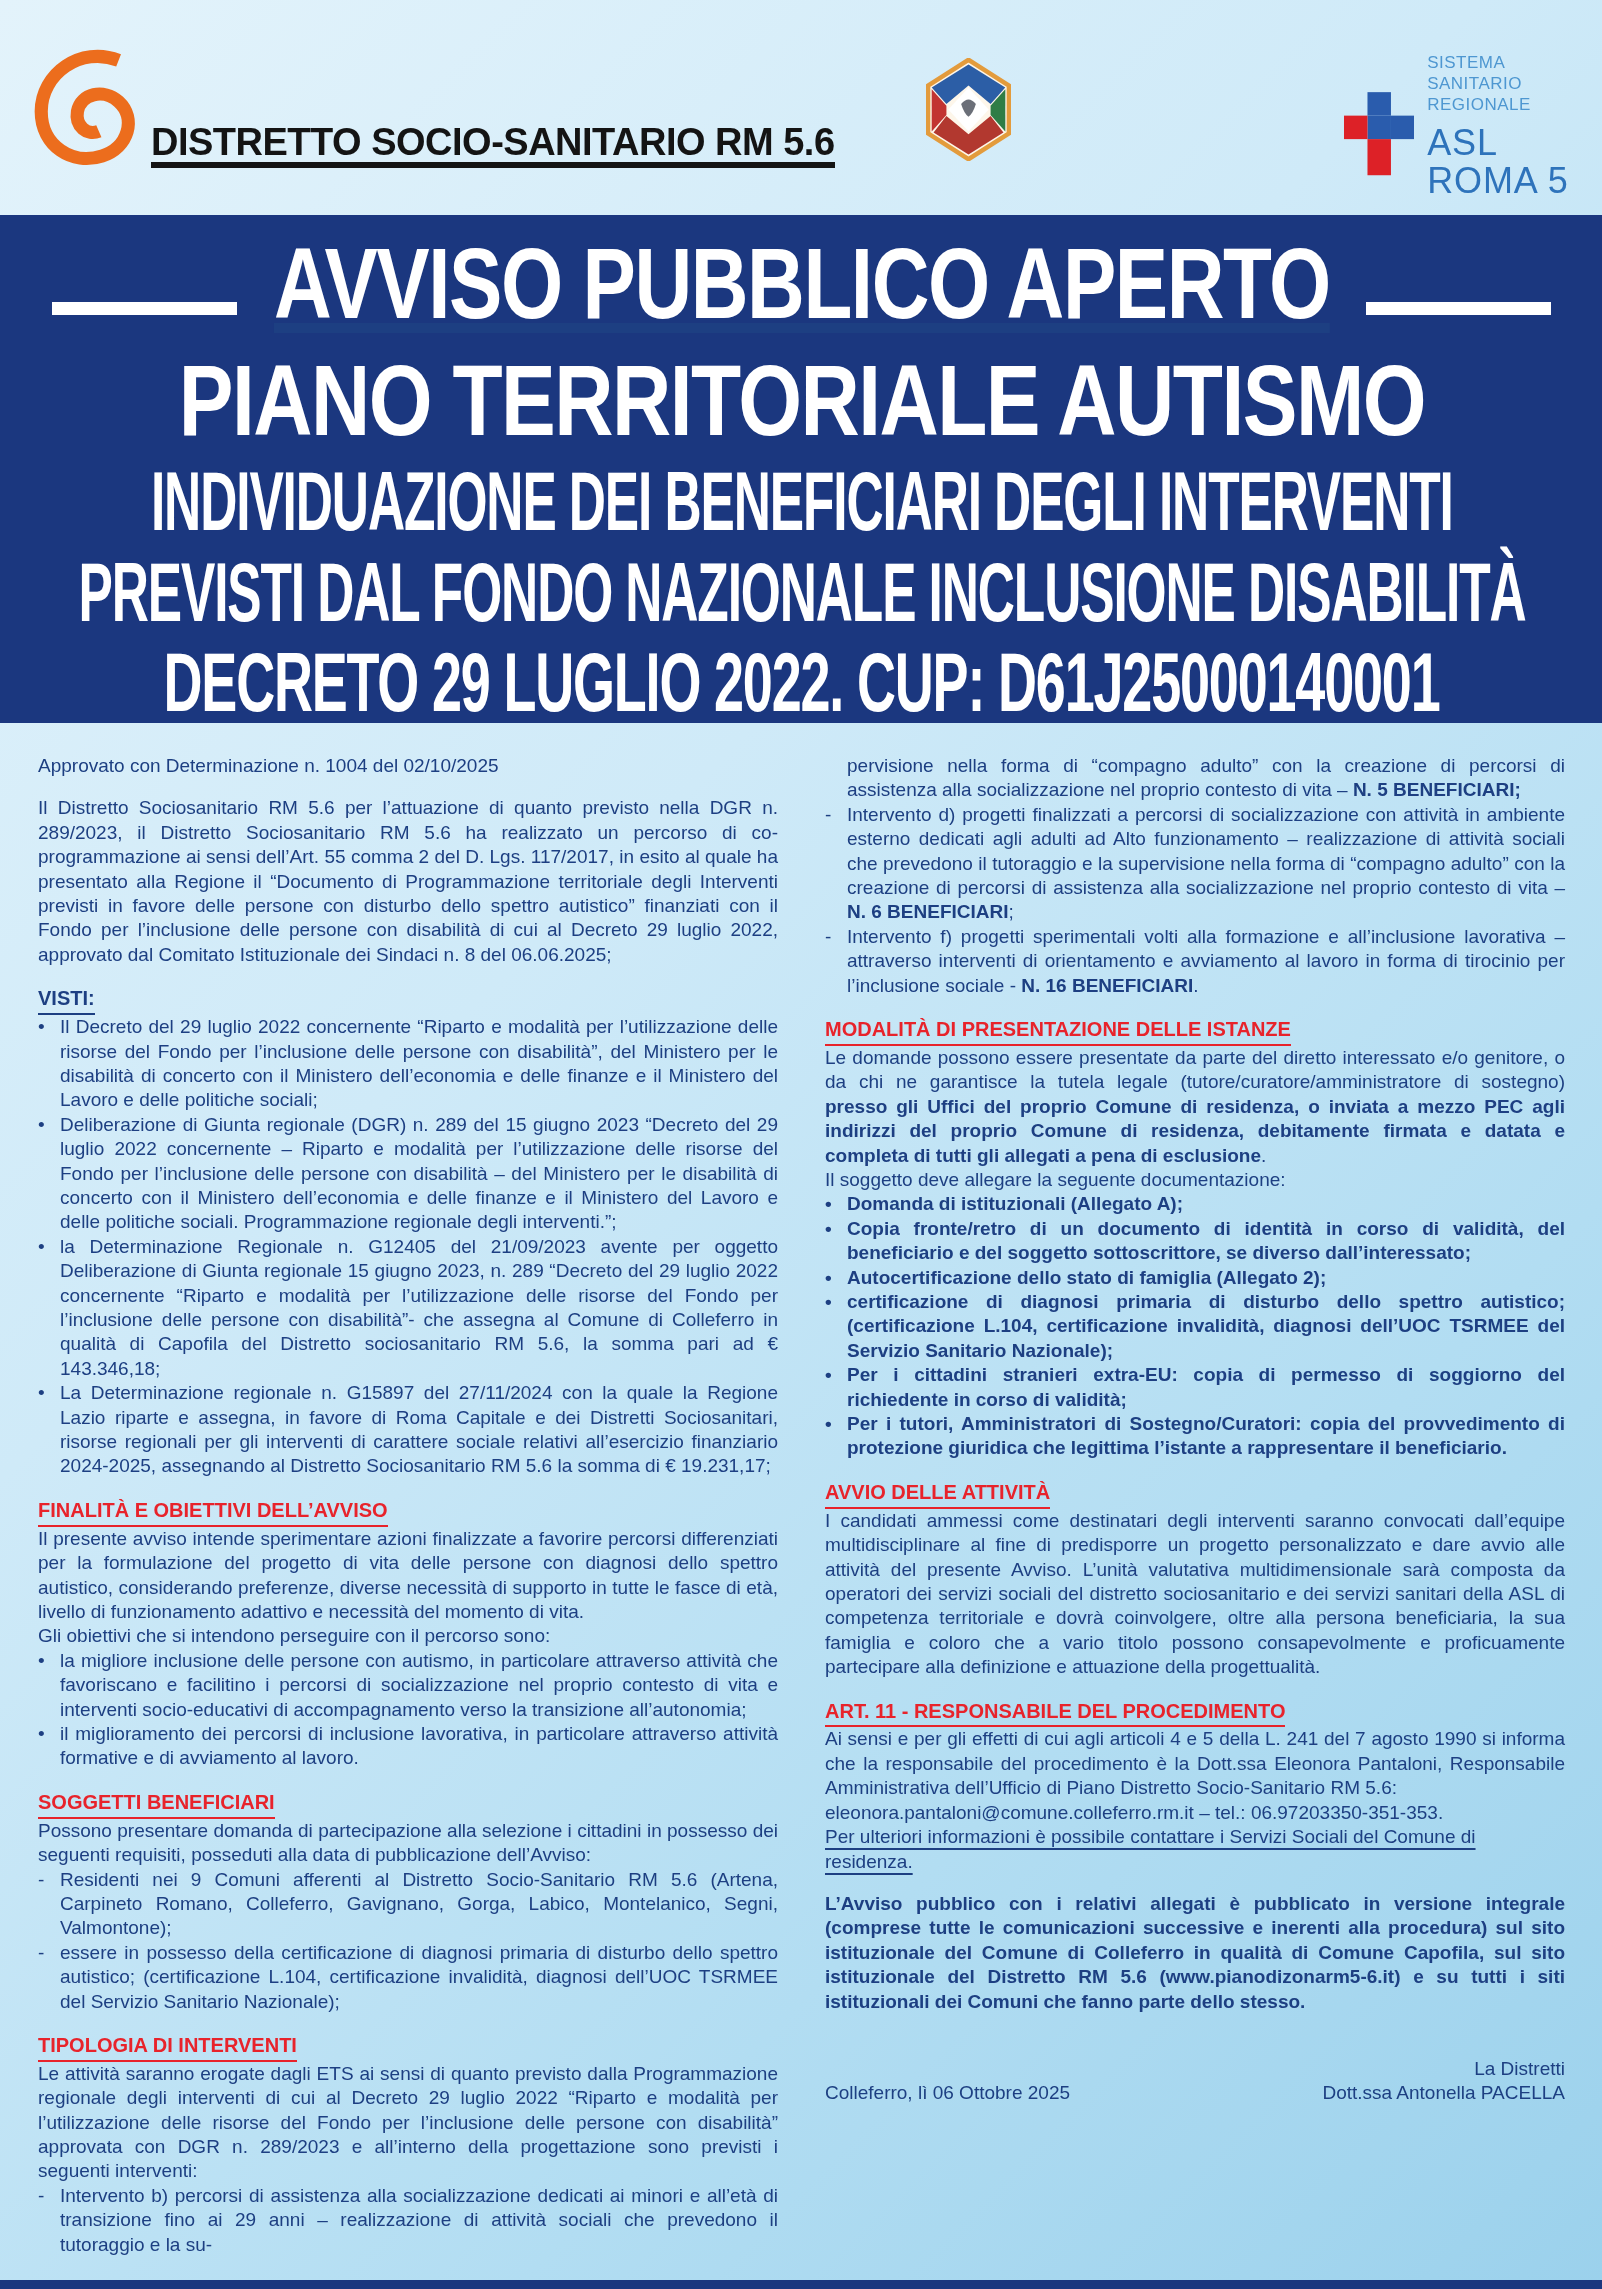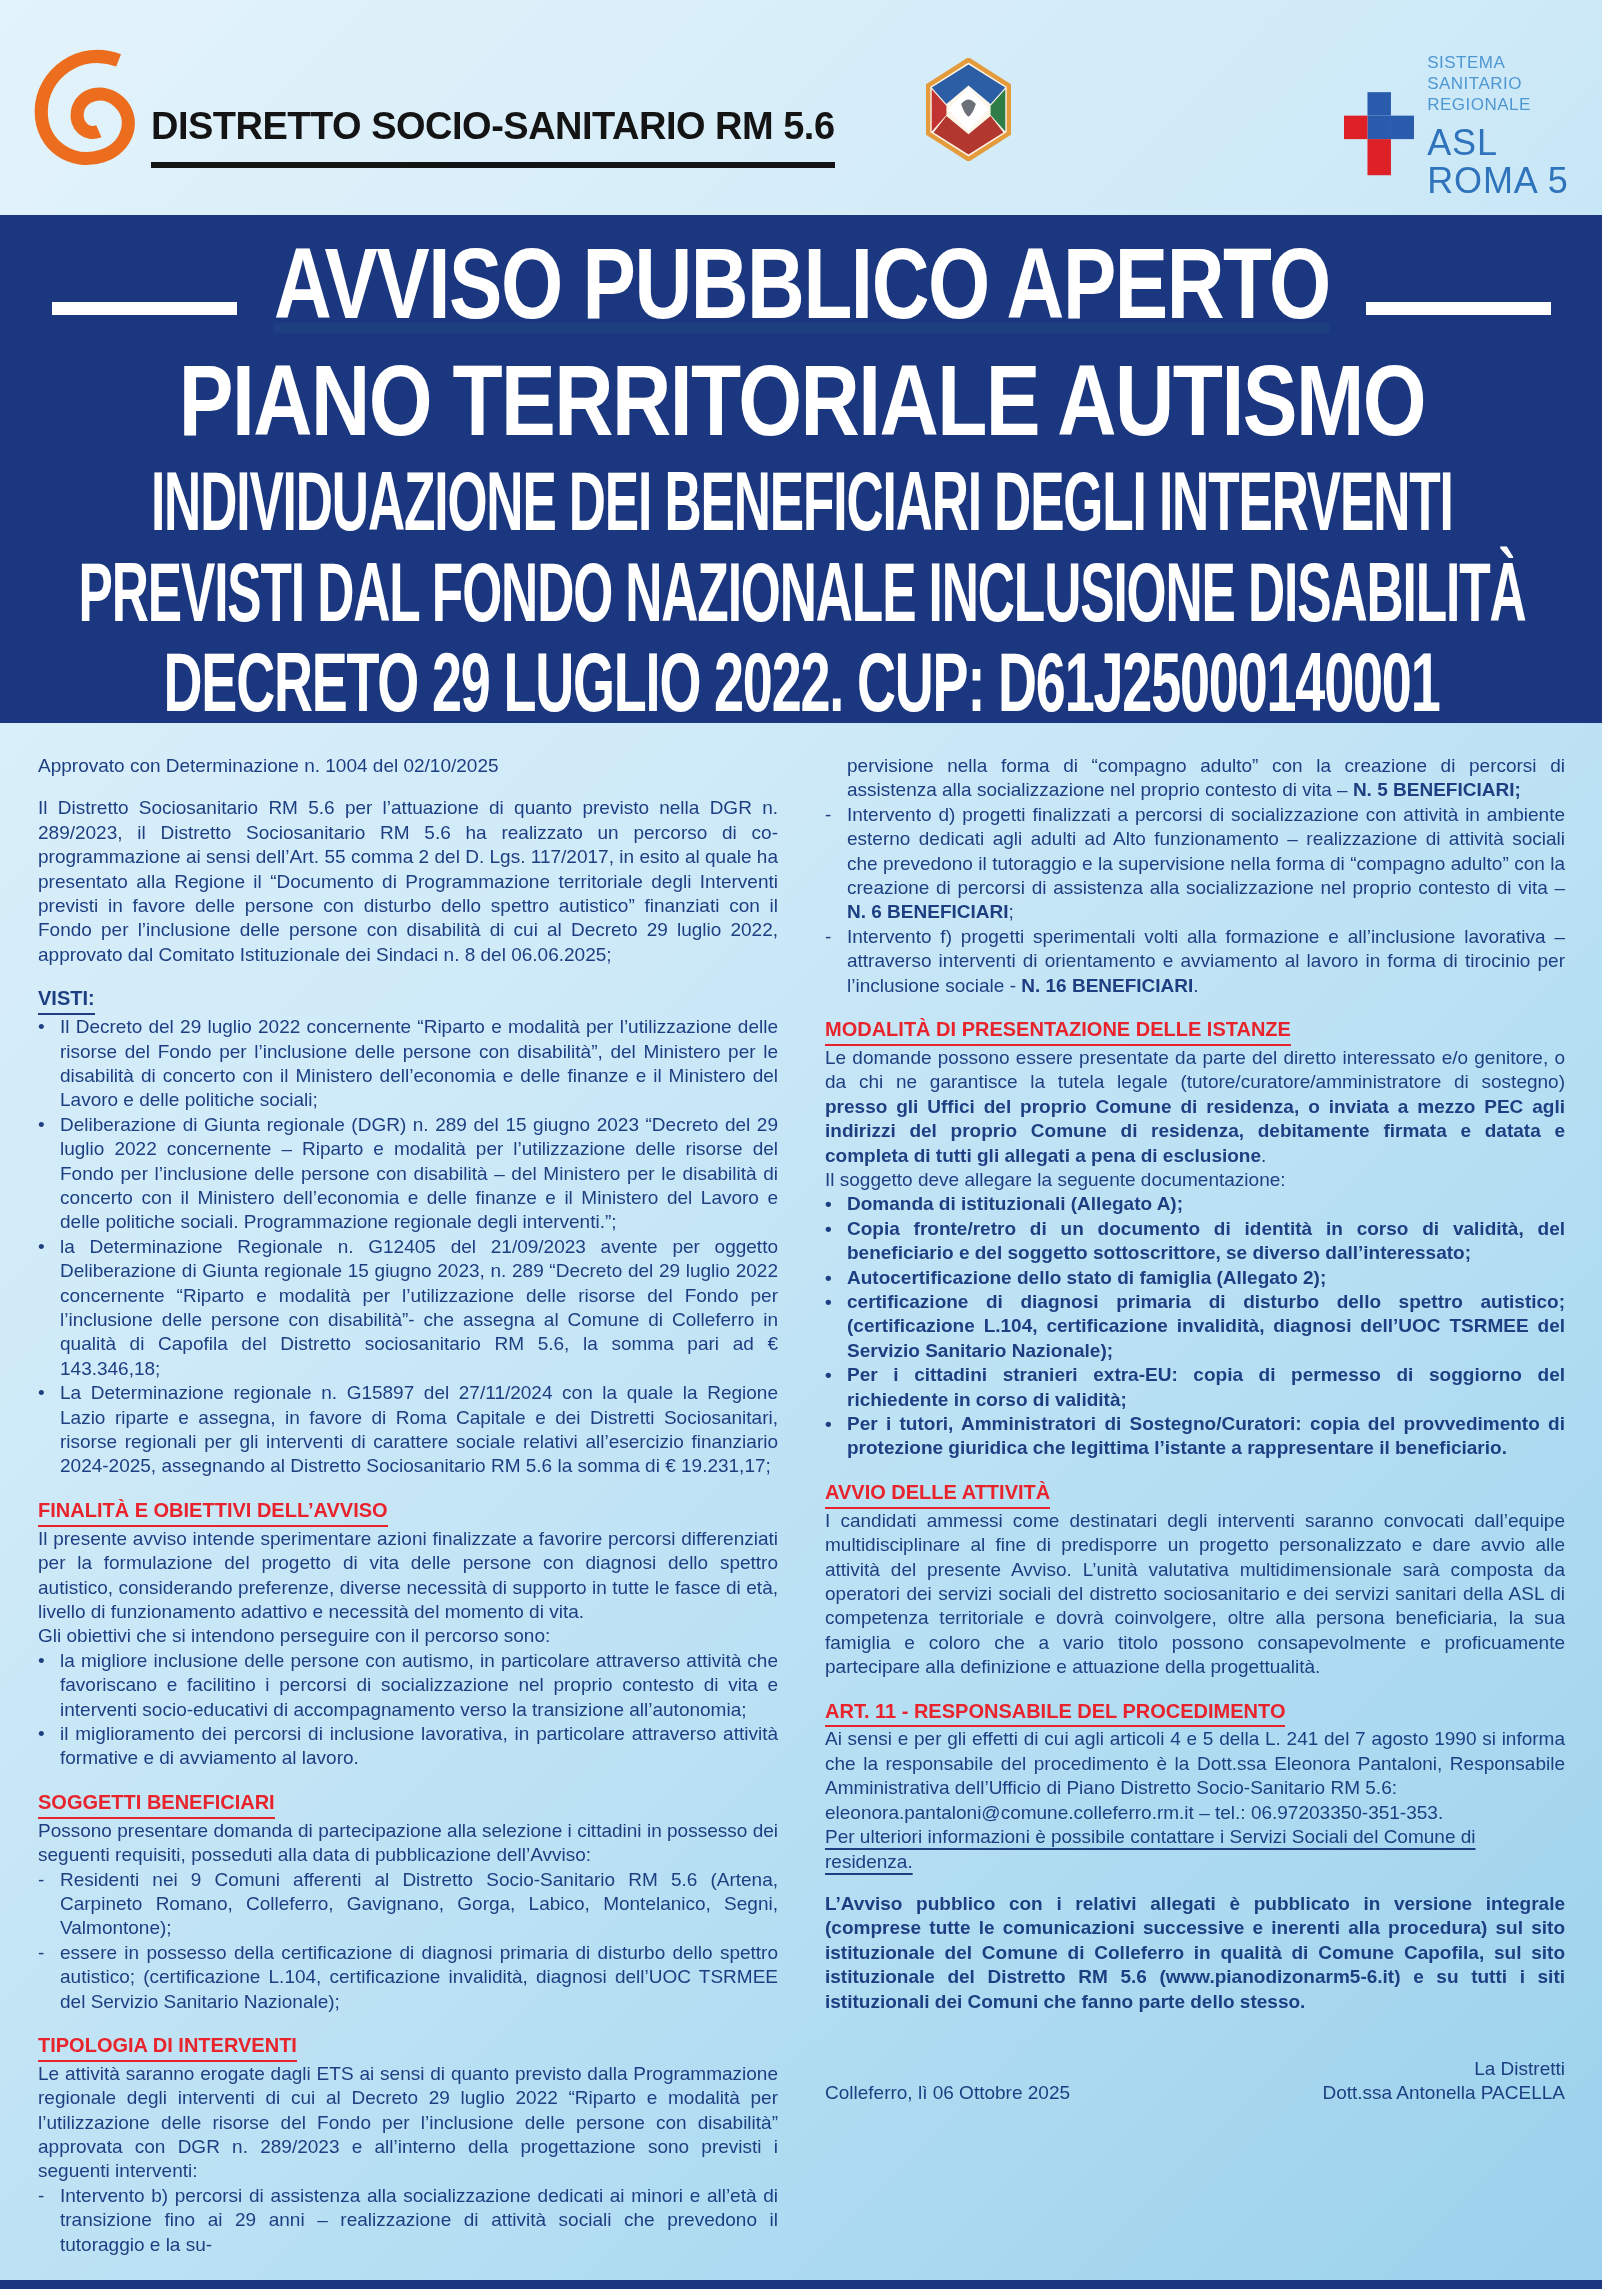--- a/index.html
+++ b/index.html
@@ -8,21 +8,21 @@
     background:linear-gradient(135deg,#e3f3fb 0%,#cfeaf8 38%,#b2ddf2 72%,#9bd1ec 100%);
     font-family:"Liberation Sans",sans-serif;
     color:#1d3f82;
   }
   
   .header{position:relative;height:215px;}
   .brand-left{position:absolute;left:33px;top:45px;display:flex;align-items:flex-end;gap:11px;}
   .spiral{width:107px;height:123px;}
   .district-title{
     font-size:38px;font-weight:bold;color:#141414;letter-spacing:-0.5px;line-height:1;
-    border-bottom:6.3px solid #141414;padding-bottom:17px;white-space:nowrap;
+    border-bottom:6.3px solid #141414;padding-bottom:1px;white-space:nowrap;
   }
   .regione{position:absolute;left:926px;top:58px;display:flex;gap:14.5px;align-items:center;}
   .emblem{width:85px;height:103px;}
   .regione-words{position:relative;width:312px;height:103px;}
   .rule{position:absolute;left:0;height:4.5px;background:#1d2b4d;}
   .rule.top{top:0;width:215px;}
   .rule.mid{top:49px;width:206px;}
   .rule.bot{top:99px;width:136px;}
   .regione-word{position:absolute;left:1.8px;top:6.3px;font-size:40px;font-weight:bold;color:#1d2b4d;letter-spacing:0.9px;line-height:1;}
   .lazio-word{position:absolute;left:1.8px;top:56px;font-size:40px;font-weight:bold;color:#1d2b4d;letter-spacing:0.9px;line-height:1;}

